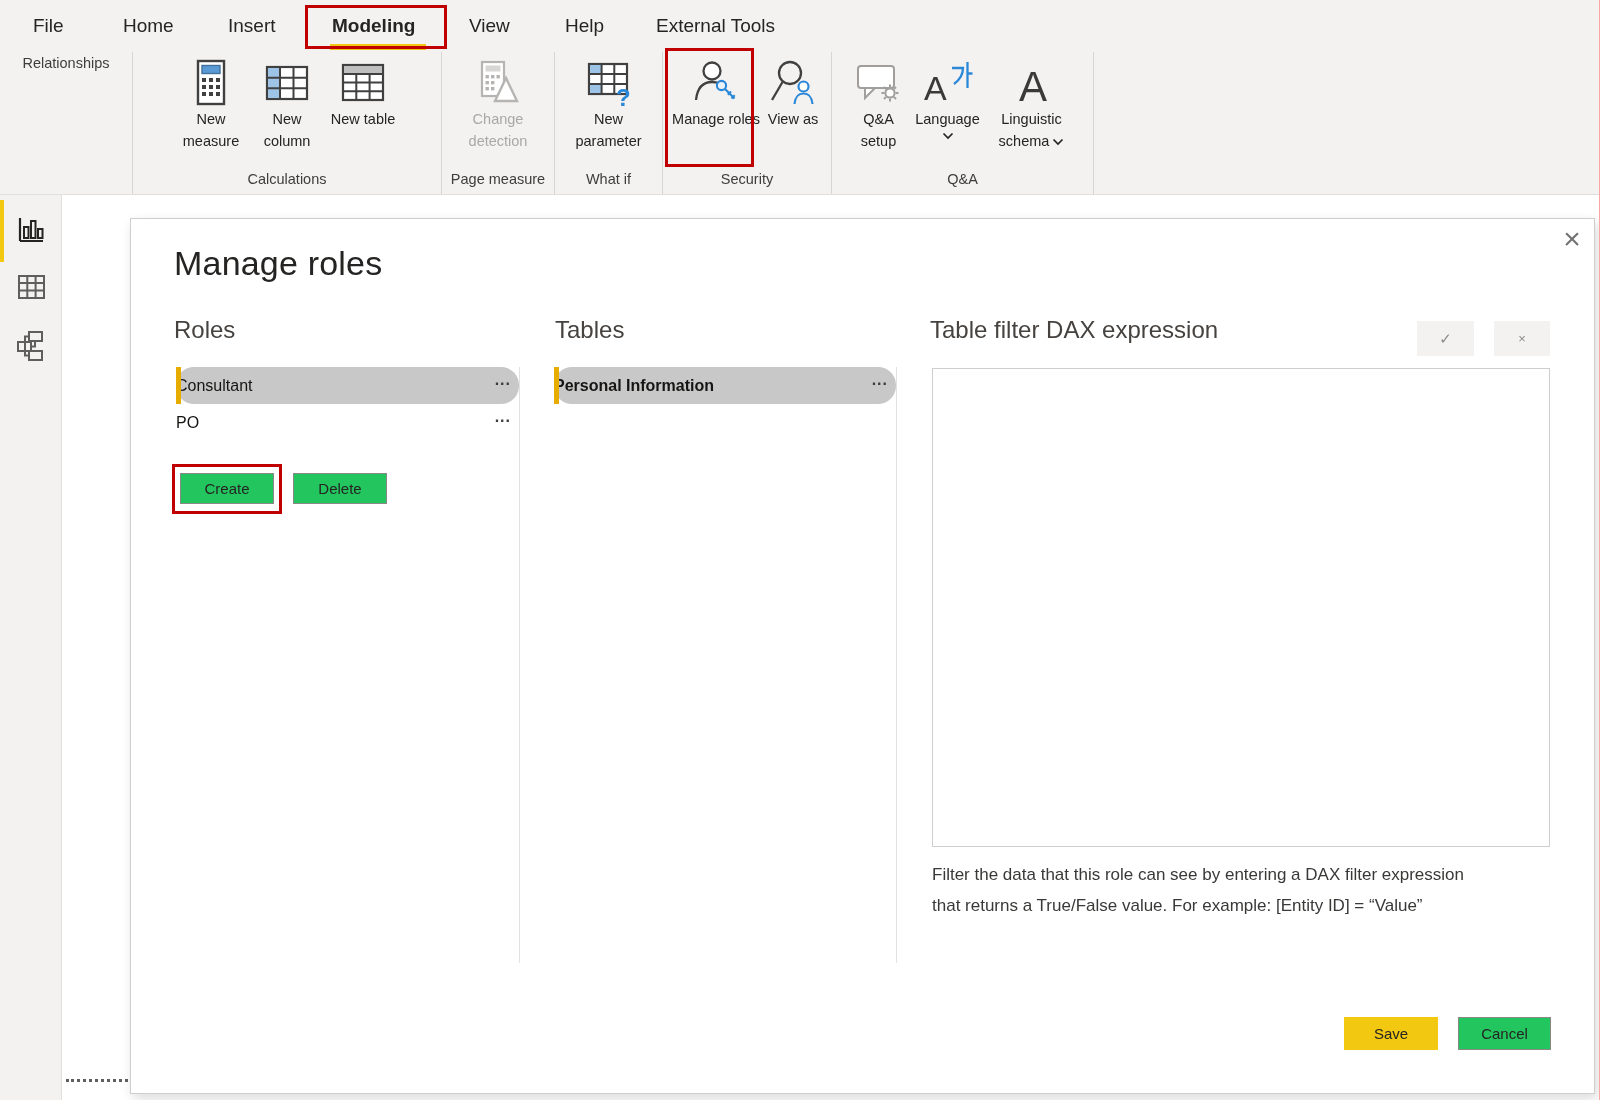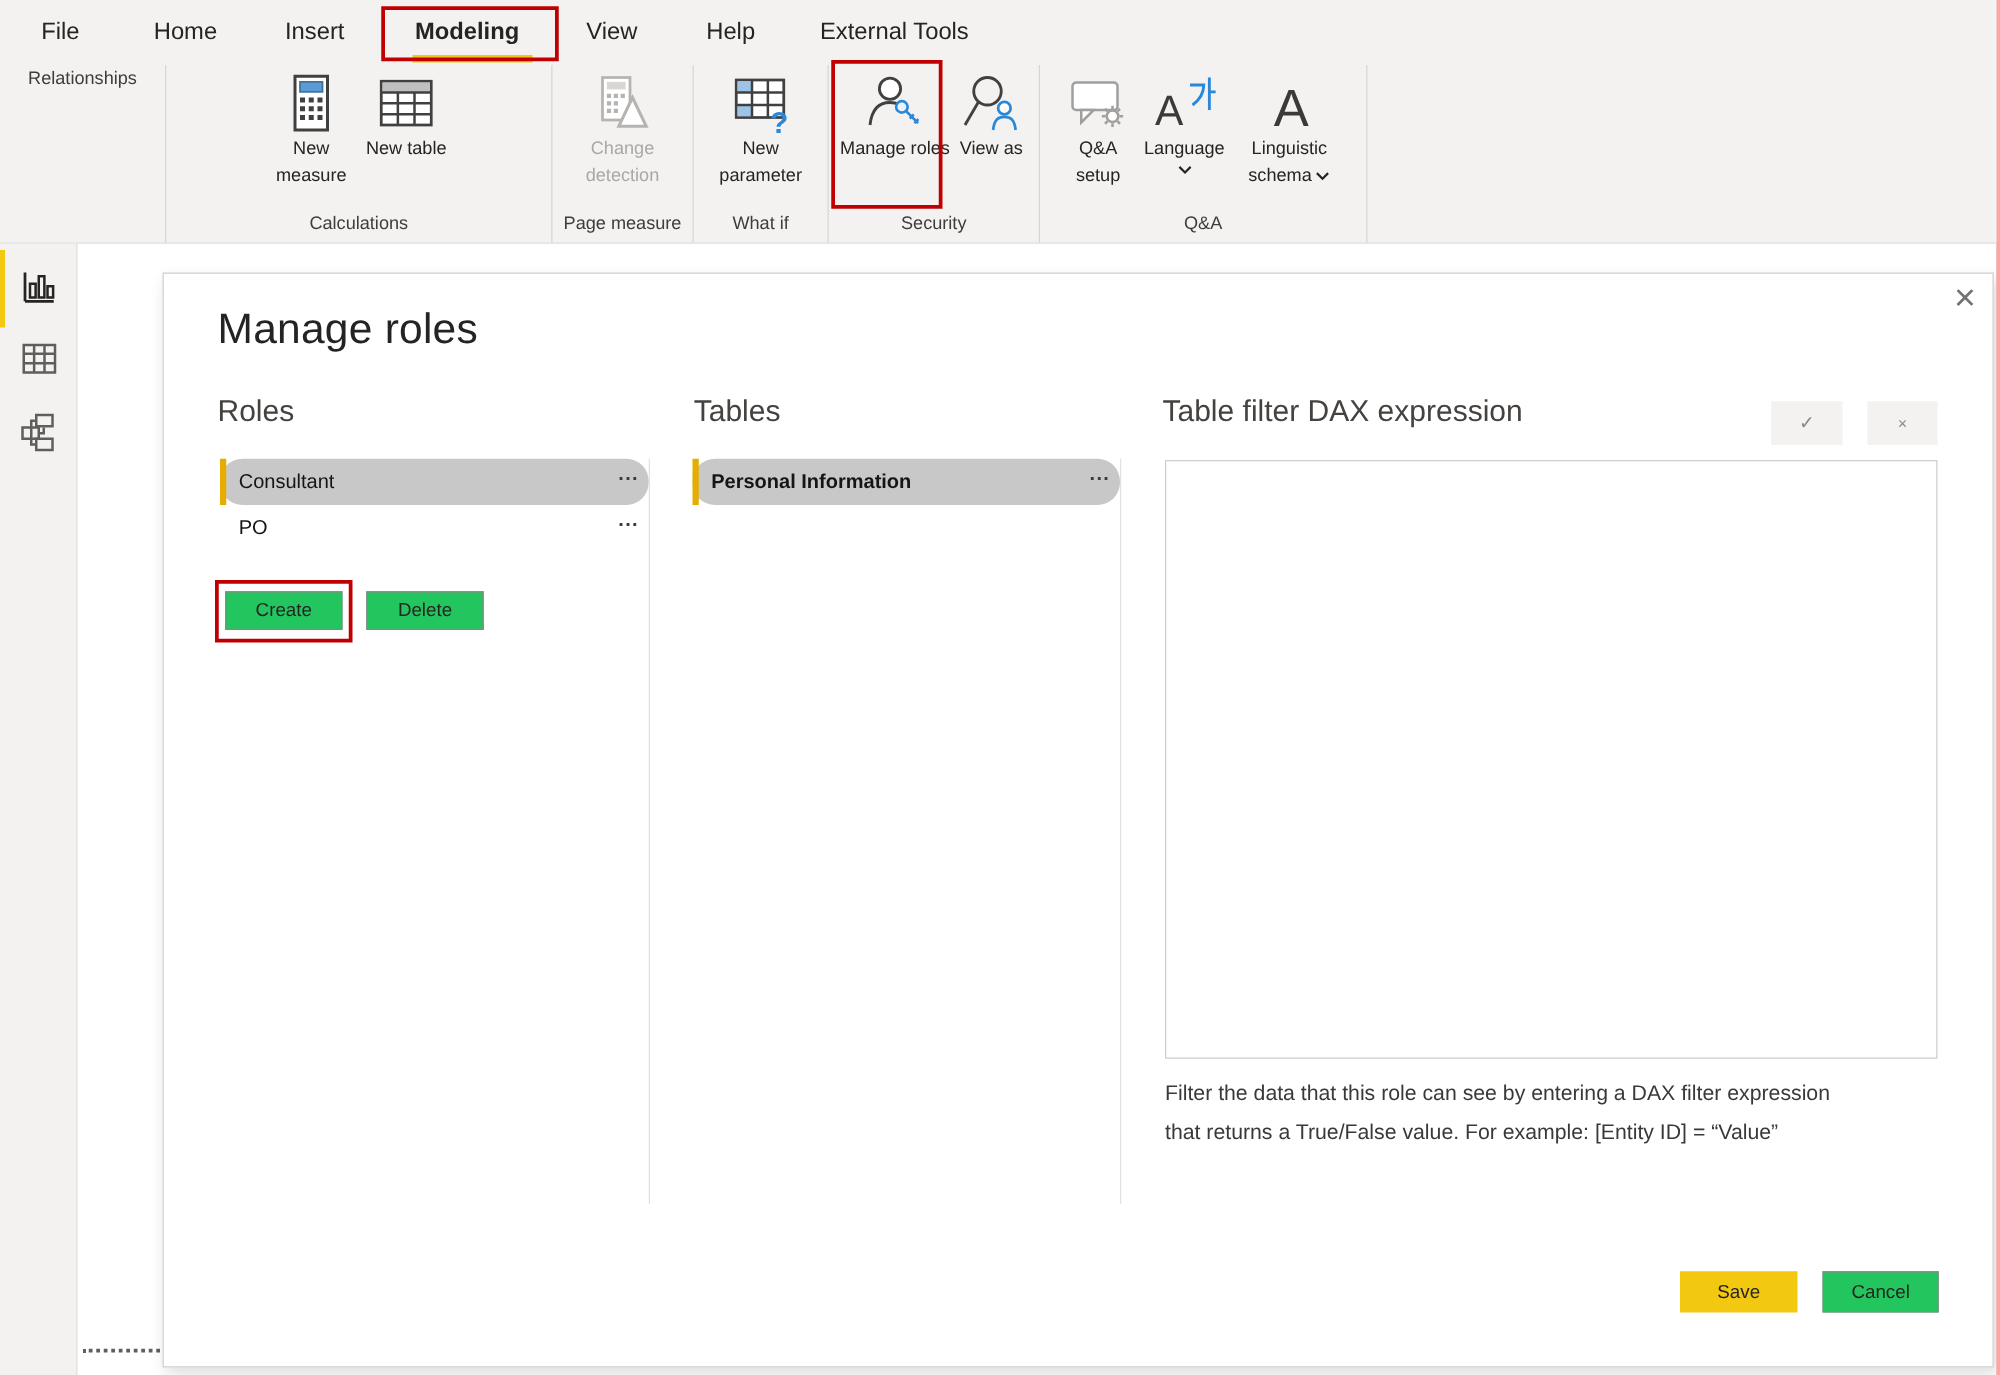--- a/index.html
+++ b/index.html
@@ -1,20 +1,20 @@
 <!DOCTYPE html>
 <html><head>
 <meta charset="utf-8">
 <style>
   * { margin:0; padding:0; box-sizing:border-box; }
   html,body { background:#fff; }
   body { font-family:"Liberation Sans", sans-serif; color:#252423; }
   #screen {
     position:relative; width:1600px; height:1100px; background:#ffffff;
-    overflow:hidden; border-right:3px solid #fca5a5;
+    overflow:hidden; border-right:1px solid #fca5a5;
   }
 
   
   .menubar { position:absolute; left:0; top:0; width:1600px; height:52px; background:#f3f2f1; }
   .menu-item { position:absolute; top:0; height:52px; line-height:52px; font-size:19px; color:#252423; cursor:default; }
   .menu-item.active { font-weight:700; }
   .accent-underline { position:absolute; left:330px; top:44px; width:96px; height:6px; background:#F2C811; }
 
   
   .ribbon { position:absolute; left:0; top:52px; width:1600px; height:143px; background:#f3f2f1; border-bottom:1px solid #e1dfdd; }
@@ -48,21 +48,21 @@
   }
   .dialog-close { position:absolute; left:1421px; top:0px; width:40px; height:40px; font-size:30px; font-weight:300;
     color:#737373; text-align:center; line-height:40px; cursor:pointer; }
   .dialog-title { position:absolute; left:43px; top:25px; font-size:34px; font-weight:300; color:#252423; letter-spacing:.2px; }
   .col-header { position:absolute; top:97px; font-size:24px; font-weight:300; color:#45423f; }
   .hdr-roles { left:43px; } .hdr-tables { left:424px; } .hdr-dax { left:799px; }
 
   .list { position:absolute; top:148px; }
   .list-roles { left:45px; width:343px; }
   .list-tables { left:423px; width:342px; }
-  .lrow { position:relative; height:37px; display:flex; align-items:center; padding-left:15px; font-size:16px; color:#161514; cursor:pointer; background:#fff;border-radius:18px; }
+  .lrow { position:relative; height:37px; display:flex; align-items:center; font-size:16px; color:#161514; cursor:pointer; background:#fff;border-radius:18px; }
   .lrow.selected { background:#c8c8c8; }
   .lrow.selected .sel-bar { position:absolute; left:0; top:0; width:5px; height:37px; background:#E6AC00; }
   .lrow .row-more { position:absolute; right:8px; top:4px; font-size:16px; font-weight:700; color:#3c3b39; letter-spacing:1px; cursor:pointer; }
   .lrow.bold-name { font-weight:700; }
 
   .vsep { position:absolute; top:148px; width:1px; height:596px; background:#e3e1df; }
   .vsep1 { left:388px; } .vsep2 { left:765px; }
 
   .btn { display:inline-block; text-align:center; font-size:15px; color:#252423; background:#22c55e;
     border:1px solid #8a8886; cursor:pointer; font-family:"Liberation Sans",sans-serif; }
@@ -120,20 +120,30 @@
                 <rect x="16" y="27" width="4" height="4"></rect>
                   <rect x="23" y="27" width="4" height="4"></rect>
                   <rect x="30" y="27" width="4" height="4"></rect>
                 <rect x="16" y="34" width="4" height="4"></rect>
                   <rect x="23" y="34" width="4" height="4"></rect>
                   <rect x="30" y="34" width="4" height="4"></rect>
               </g>
             </svg>
           </span>
           <span class="rlabel">New measure</span>
+        </div>
+        <div class="rbtn">
+          <span class="ricon">
+            <svg width="50" height="50" viewBox="0 0 50 50">
+              <rect x="5" y="9" width="40" height="32" fill="#fff" stroke="#404040" stroke-width="2.2"></rect>
+              <rect x="6" y="10" width="12" height="30" fill="#9dc3e6"></rect>
+              <path d="M18 9 V41 M31.5 9 V41 M5 19.7 H45 M5 30.3 H45" stroke="#404040" stroke-width="2"></path>
+            </svg>
+          </span>
+          <span class="rlabel">New column</span>
         </div>
         <div class="rbtn">
           <span class="ricon">
             <svg width="50" height="50" viewBox="0 0 50 50">
               <rect x="5" y="7" width="40" height="35" fill="#fff" stroke="#404040" stroke-width="2.2"></rect>
               <rect x="6" y="8" width="38" height="8" fill="#bfbfbf"></rect>
               <path d="M5 16 H45 M5 24.6 H45 M5 33.3 H45 M18.3 16 V42 M31.6 16 V42" stroke="#404040" stroke-width="2"></path>
             </svg>
           </span>
           <span class="rlabel">New table</span>

